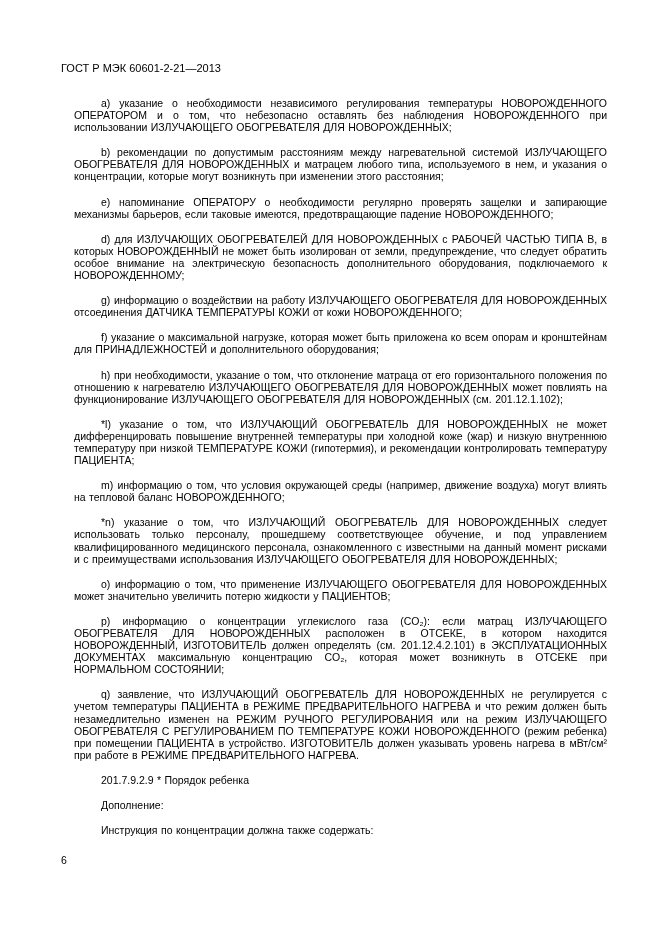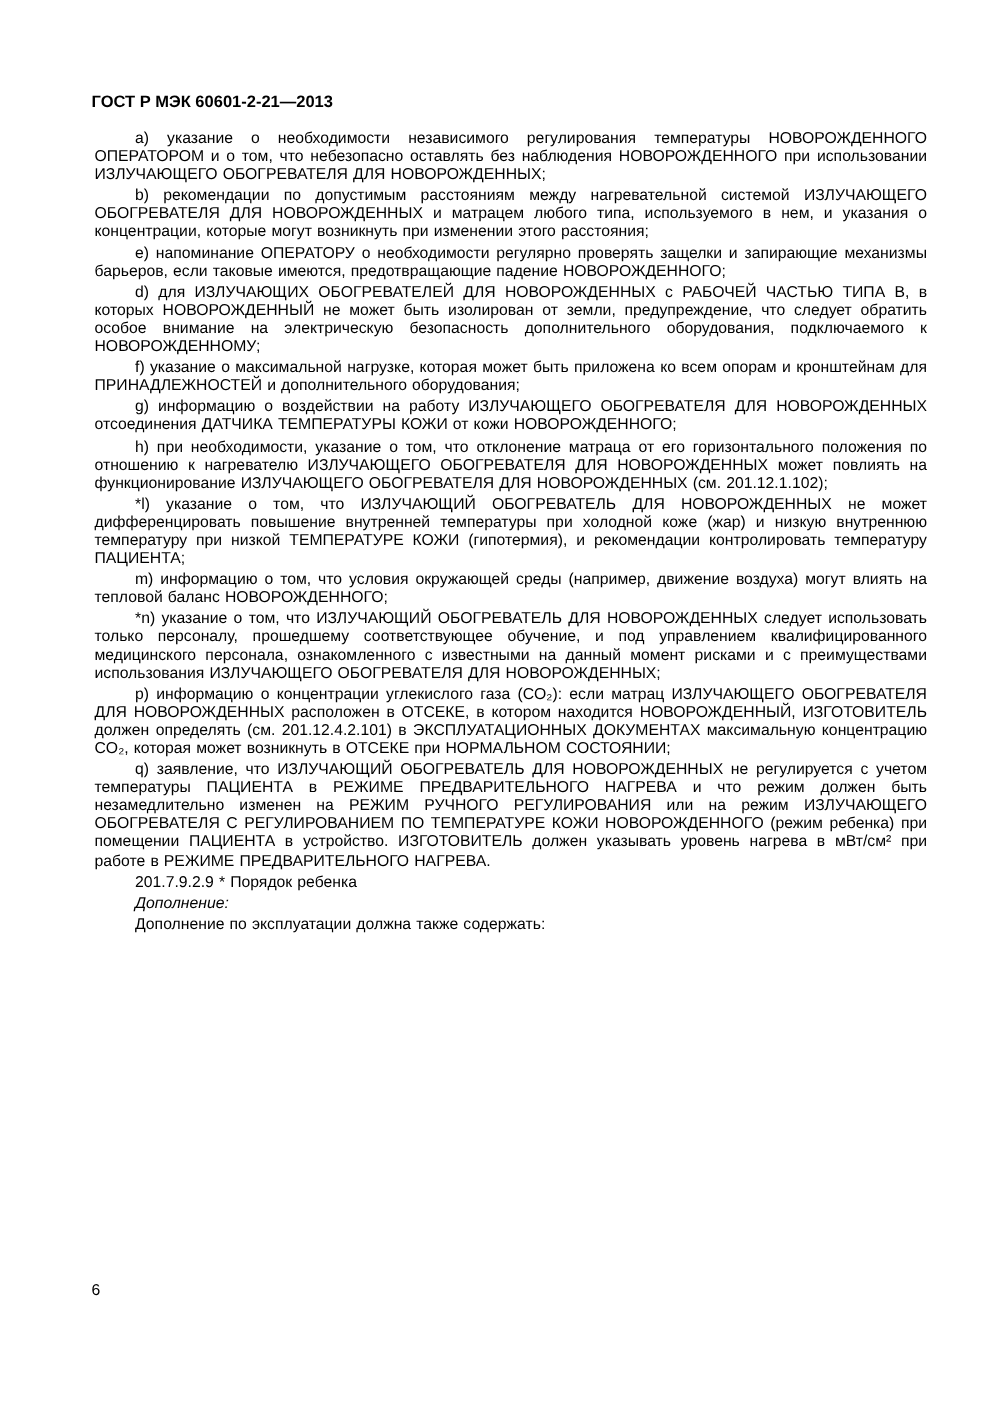--- a/index.html
+++ b/index.html
@@ -15,68 +15,68 @@
     color: #000000;
     font-family: "Liberation Sans", "DejaVu Sans", sans-serif;
     overflow: hidden;
   }
   .doc-header {
     position: absolute;
     left: 61px;
     top: 62px;
     width: 559px;
     font-size: 11px;
-    font-weight: bold;
+    font-weight: normal;
     line-height: 13px;
     white-space: nowrap;
   }
   .doc-body {
     position: absolute;
     left: 61px;
     top: 84px;
     width: 559px;
     font-size: 10.5px;
     line-height: 12.1px;
   }
   .para {
-    margin: 2px;
+    margin: 13px;
     padding: 0;
     text-align: justify;
     text-indent: 27px;
     word-spacing: 0.5px;
   }
   .para.italic {
-    font-style: italic;
   }
   .page-number {
     position: absolute;
     left: 61px;
     top: 854px;
     font-size: 10.5px;
     line-height: 12px;
   }
 </style>
 </head>
 <body>
 
 <div class="page">
   <div class="doc-header">ГОСТ Р МЭК 60601-2-21—2013</div>
 
   <div class="doc-body">
       <p class="para">a) указание о необходимости независимого регулирования температуры НОВОРОЖДЕННОГО ОПЕРАТОРОМ и о том, что небезопасно оставлять без наблюдения НОВОРОЖДЕННОГО при использовании ИЗЛУЧАЮЩЕГО ОБОГРЕВАТЕЛЯ ДЛЯ НОВОРОЖДЕННЫХ;</p>
       <p class="para">b) рекомендации по допустимым расстояниям между нагревательной системой ИЗЛУЧАЮЩЕГО ОБОГРЕВАТЕЛЯ ДЛЯ НОВОРОЖДЕННЫХ и матрацем любого типа, используемого в нем, и указания о концентрации, которые могут возникнуть при изменении этого расстояния;</p>
       <p class="para">e) напоминание ОПЕРАТОРУ о необходимости регулярно проверять защелки и запирающие механизмы барьеров, если таковые имеются, предотвращающие падение НОВОРОЖДЕННОГО;</p>
       <p class="para">d) для ИЗЛУЧАЮЩИХ ОБОГРЕВАТЕЛЕЙ ДЛЯ НОВОРОЖДЕННЫХ с РАБОЧЕЙ ЧАСТЬЮ ТИПА В, в которых НОВОРОЖДЕННЫЙ не может быть изолирован от земли, предупреждение, что следует обратить особое внимание на электрическую безопасность дополнительного оборудования, подключаемого к НОВОРОЖДЕННОМУ;</p>
+      <p class="para">g) информацию о воздействии на работу ИЗЛУЧАЮЩЕГО ОБОГРЕВАТЕЛЯ ДЛЯ НОВОРОЖДЕННЫХ отсоединения ДАТЧИКА ТЕМПЕРАТУРЫ КОЖИ от кожи НОВОРОЖДЕННОГО;</p>
       <p class="para">f) указание о максимальной нагрузке, которая может быть приложена ко всем опорам и кронштейнам для ПРИНАДЛЕЖНОСТЕЙ и дополнительного оборудования;</p>
-      <p class="para">g) информацию о воздействии на работу ИЗЛУЧАЮЩЕГО ОБОГРЕВАТЕЛЯ ДЛЯ НОВОРОЖДЕННЫХ отсоединения ДАТЧИКА ТЕМПЕРАТУРЫ КОЖИ от кожи НОВОРОЖДЕННОГО;</p>
       <p class="para">h) при необходимости, указание о том, что отклонение матраца от его горизонтального положения по отношению к нагревателю ИЗЛУЧАЮЩЕГО ОБОГРЕВАТЕЛЯ ДЛЯ НОВОРОЖДЕННЫХ может повлиять на функционирование ИЗЛУЧАЮЩЕГО ОБОГРЕВАТЕЛЯ ДЛЯ НОВОРОЖДЕННЫХ (см. 201.12.1.102);</p>
       <p class="para">*l) указание о том, что ИЗЛУЧАЮЩИЙ ОБОГРЕВАТЕЛЬ ДЛЯ НОВОРОЖДЕННЫХ не может дифференцировать повышение внутренней температуры при холодной коже (жар) и низкую внутреннюю температуру при низкой ТЕМПЕРАТУРЕ КОЖИ (гипотермия), и рекомендации контролировать температуру ПАЦИЕНТА;</p>
       <p class="para">m) информацию о том, что условия окружающей среды (например, движение воздуха) могут влиять на тепловой баланс НОВОРОЖДЕННОГО;</p>
       <p class="para">*n) указание о том, что ИЗЛУЧАЮЩИЙ ОБОГРЕВАТЕЛЬ ДЛЯ НОВОРОЖДЕННЫХ следует использовать только персоналу, прошедшему соответствующее обучение, и под управлением квалифицированного медицинского персонала, ознакомленного с известными на данный момент рисками и с преимуществами использования ИЗЛУЧАЮЩЕГО ОБОГРЕВАТЕЛЯ ДЛЯ НОВОРОЖДЕННЫХ;</p>
+      <p class="para">o) информацию о том, что применение ИЗЛУЧАЮЩЕГО ОБОГРЕВАТЕЛЯ ДЛЯ НОВОРОЖДЕННЫХ может значительно увеличить потерю жидкости у ПАЦИЕНТОВ;</p>
       <p class="para">p) информацию о концентрации углекислого газа (CO₂): если матрац ИЗЛУЧАЮЩЕГО ОБОГРЕВАТЕЛЯ ДЛЯ НОВОРОЖДЕННЫХ расположен в ОТСЕКЕ, в котором находится НОВОРОЖДЕННЫЙ, ИЗГОТОВИТЕЛЬ должен определять (см. 201.12.4.2.101) в ЭКСПЛУАТАЦИОННЫХ ДОКУМЕНТАХ максимальную концентрацию CO₂, которая может возникнуть в ОТСЕКЕ при НОРМАЛЬНОМ СОСТОЯНИИ;</p>
       <p class="para">q) заявление, что ИЗЛУЧАЮЩИЙ ОБОГРЕВАТЕЛЬ ДЛЯ НОВОРОЖДЕННЫХ не регулируется с учетом температуры ПАЦИЕНТА в РЕЖИМЕ ПРЕДВАРИТЕЛЬНОГО НАГРЕВА и что режим должен быть незамедлительно изменен на РЕЖИМ РУЧНОГО РЕГУЛИРОВАНИЯ или на режим ИЗЛУЧАЮЩЕГО ОБОГРЕВАТЕЛЯ С РЕГУЛИРОВАНИЕМ ПО ТЕМПЕРАТУРЕ КОЖИ НОВОРОЖДЕННОГО (режим ребенка) при помещении ПАЦИЕНТА в устройство. ИЗГОТОВИТЕЛЬ должен указывать уровень нагрева в мВт/см² при работе в РЕЖИМЕ ПРЕДВАРИТЕЛЬНОГО НАГРЕВА.</p>
       <p class="para">201.7.9.2.9 * Порядок ребенка</p>
       <p class="para italic">Дополнение:</p>
-      <p class="para">Дополнение по эксплуатации должна также содержать:</p>
+      <p class="para">Инструкция по концентрации должна также содержать:</p>
     </div>
 
   <div class="page-number">6</div>
 </div>
 
 </body></html>

